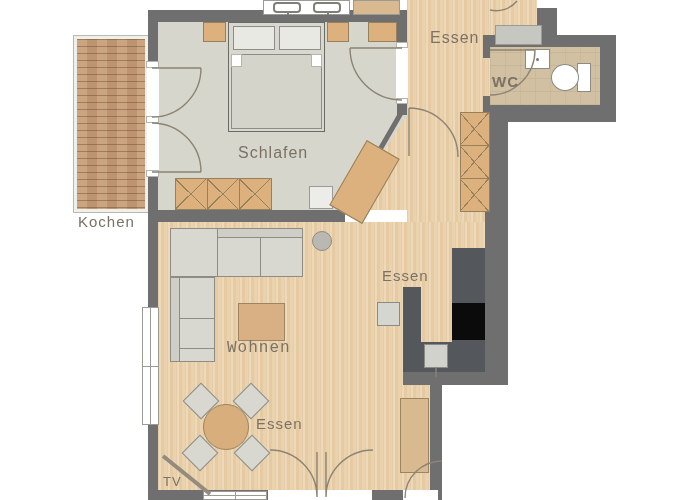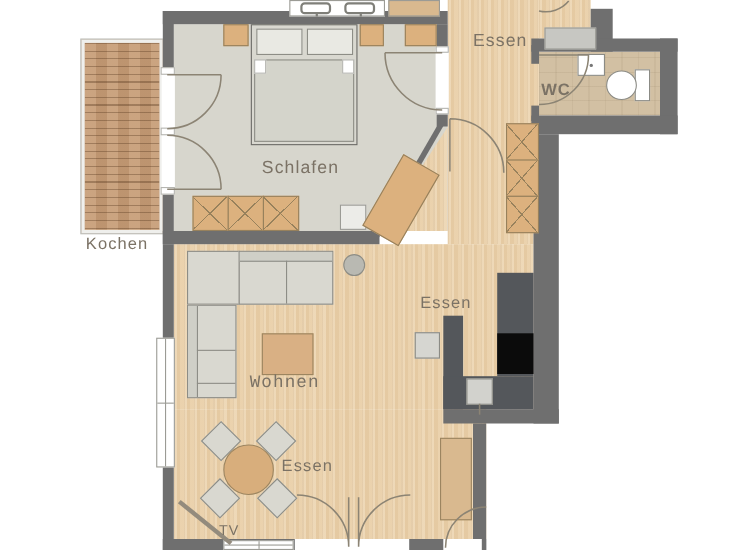--- a/index.html
+++ b/index.html
@@ -157,15 +157,15 @@
     <path d="M163,456 L210,494" stroke="#938b7d" stroke-width="4" fill="none"></path>
   </svg>
 
   <span class="lbl" style="left:78px;top:213px;font-size:15px;">Kochen</span>
   <span class="lbl" style="left:238px;top:144px;font-size:16px;">Schlafen</span>
   <span class="lbl" style="left:430px;top:29px;font-size:16px;">Essen</span>
   <span class="lbl" style="left:492px;top:73px;font-size:15px;font-weight:bold;">WC</span>
   <span class="lbl" style="left:382px;top:267px;font-size:15px;">Essen</span>
   <span class="lbl" style="left:227px;top:339px;font-size:16px;font-family:Liberation Mono, monospace;">Wohnen</span>
   <span class="lbl" style="left:256px;top:415px;font-size:15px;">Essen</span>
-  <span class="lbl" style="left:163px;top:474px;font-size:13px;margin-left:36px;">TV</span>
+  <span class="lbl" style="left:163px;top:474px;font-size:13px;">TV</span>
 
 </div>
 
 </body></html>

